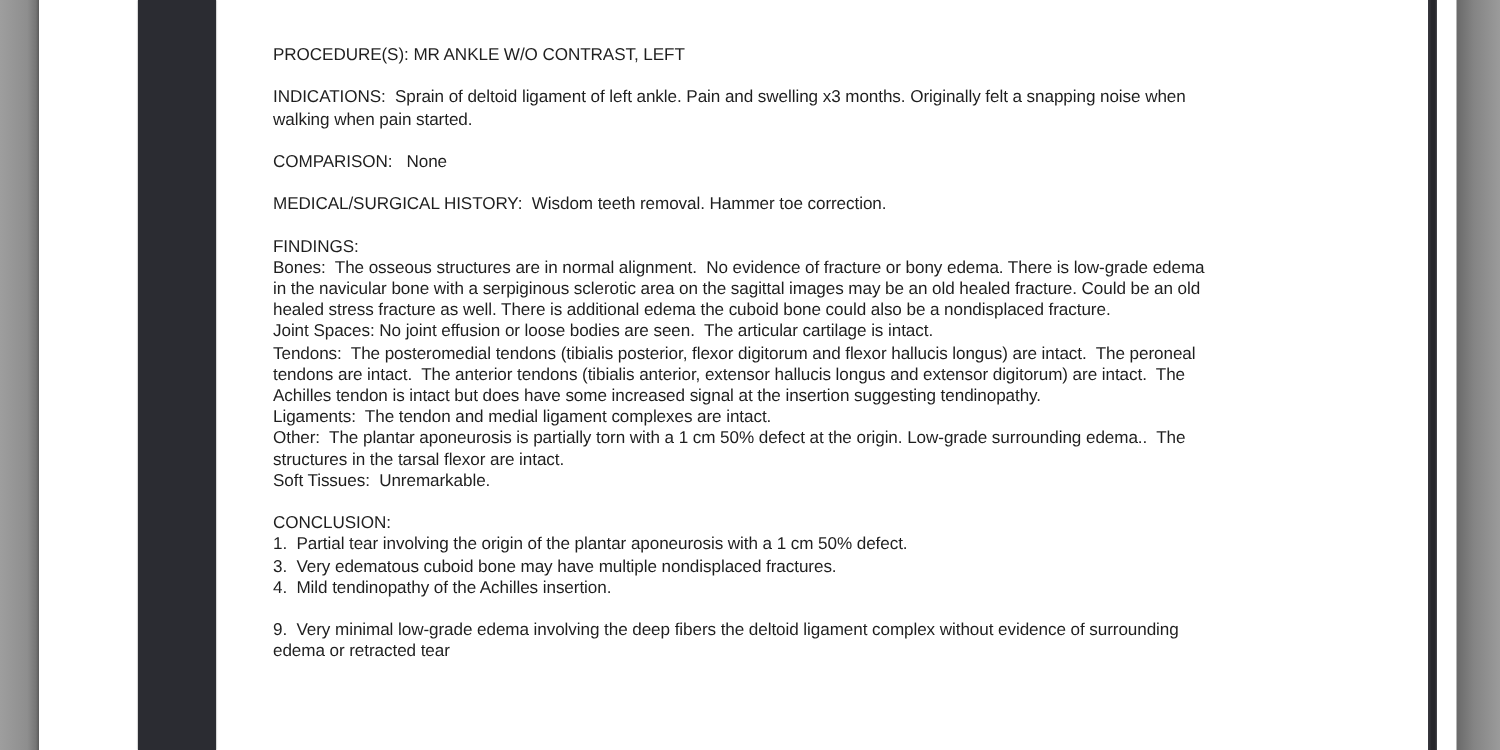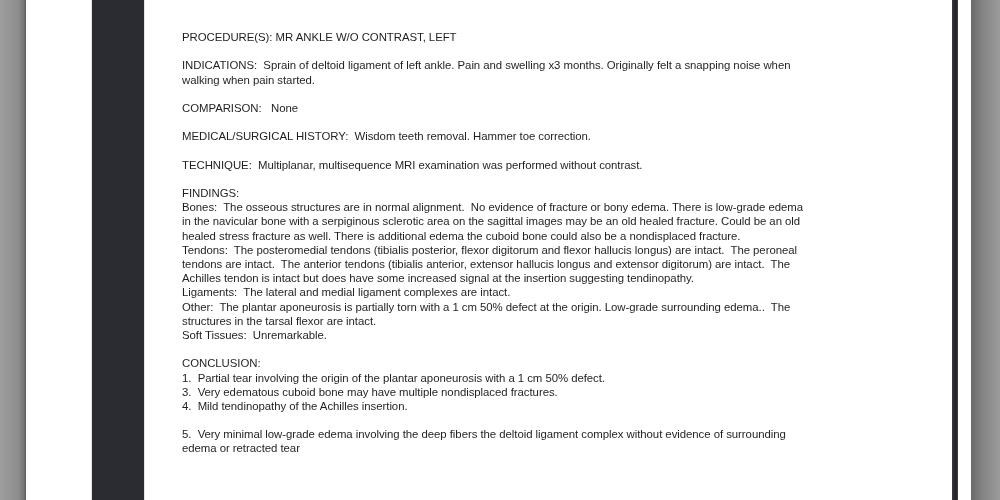--- a/index.html
+++ b/index.html
@@ -65,41 +65,39 @@
           <div class="line">INDICATIONS:  Sprain of deltoid ligament of left ankle. Pain and swelling x3 months. Originally felt a snapping noise when</div>
           <div class="line">walking when pain started.</div>
         </div>
         <div class="paragraph">
           <div class="line">COMPARISON:   None</div>
         </div>
         <div class="paragraph">
           <div class="line">MEDICAL/SURGICAL HISTORY:  Wisdom teeth removal. Hammer toe correction.</div>
         </div>
         <div class="paragraph">
-          <div class="line">TECHNIQUE:  Multiplanar, multisequence MRI examination was performed without contrast.</div>
-        </div>
-        <div class="paragraph">
           <div class="line">FINDINGS:</div>
           <div class="line">Bones:  The osseous structures are in normal alignment.  No evidence of fracture or bony edema. There is low-grade edema</div>
           <div class="line">in the navicular bone with a serpiginous sclerotic area on the sagittal images may be an old healed fracture. Could be an old</div>
           <div class="line">healed stress fracture as well. There is additional edema the cuboid bone could also be a nondisplaced fracture.</div>
+          <div class="line">Joint Spaces: No joint effusion or loose bodies are seen.  The articular cartilage is intact.</div>
           <div class="line">Tendons:  The posteromedial tendons (tibialis posterior, flexor digitorum and flexor hallucis longus) are intact.  The peroneal</div>
           <div class="line">tendons are intact.  The anterior tendons (tibialis anterior, extensor hallucis longus and extensor digitorum) are intact.  The</div>
           <div class="line">Achilles tendon is intact but does have some increased signal at the insertion suggesting tendinopathy.</div>
-          <div class="line">Ligaments:  The lateral and medial ligament complexes are intact.</div>
+          <div class="line">Ligaments:  The tendon and medial ligament complexes are intact.</div>
           <div class="line">Other:  The plantar aponeurosis is partially torn with a 1 cm 50% defect at the origin. Low-grade surrounding edema..  The</div>
           <div class="line">structures in the tarsal flexor are intact.</div>
           <div class="line">Soft Tissues:  Unremarkable.</div>
         </div>
         <div class="paragraph">
           <div class="line">CONCLUSION:</div>
           <div class="line">1.  Partial tear involving the origin of the plantar aponeurosis with a 1 cm 50% defect.</div>
           <div class="line">3.  Very edematous cuboid bone may have multiple nondisplaced fractures.</div>
           <div class="line">4.  Mild tendinopathy of the Achilles insertion.</div>
         </div>
         <div class="paragraph">
-          <div class="line">5.  Very minimal low-grade edema involving the deep fibers the deltoid ligament complex without evidence of surrounding</div>
+          <div class="line">9.  Very minimal low-grade edema involving the deep fibers the deltoid ligament complex without evidence of surrounding</div>
           <div class="line">edema or retracted tear</div>
         </div>
       </div>
   </div>
   <div class="gutter-right"></div>
 </div>
 
 </body></html>

